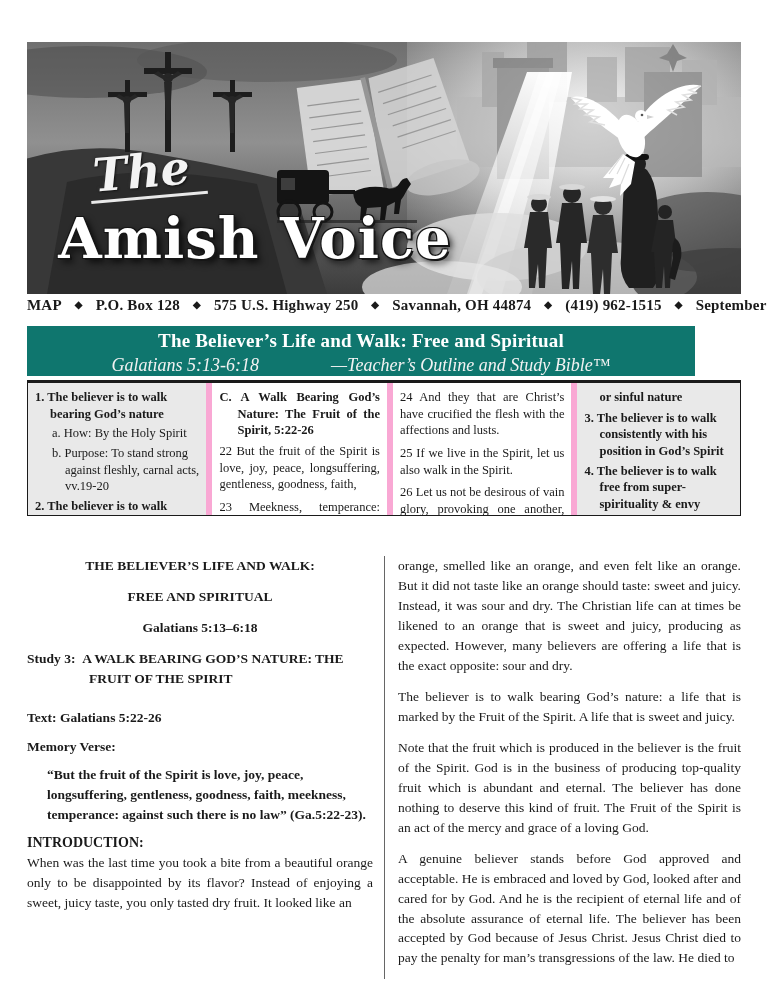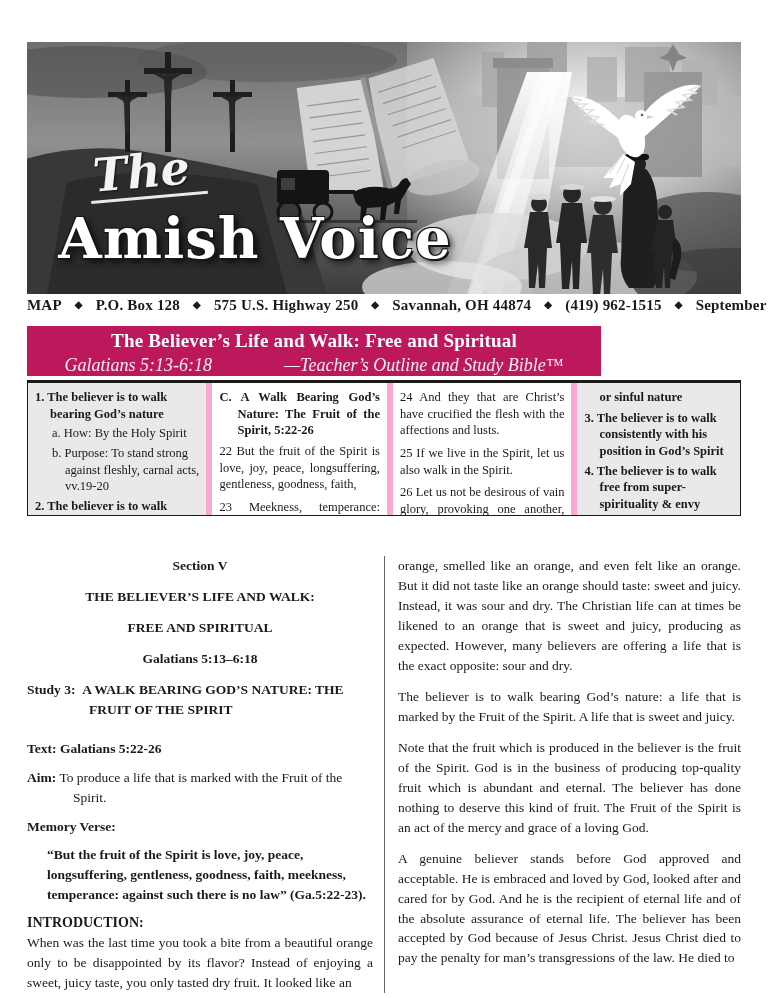--- a/index.html
+++ b/index.html
@@ -31,22 +31,22 @@
   
   .address-bar {
     position:absolute; left:27px; top:297px; width:714px;
     text-align:center; font-weight:bold; font-size:15px; letter-spacing:.2px;
     white-space:nowrap;
   }
   .address-bar .diamond { font-size:10px; margin:0 13px; position:relative; top:-2px; }
 
   
   .banner {
-    position:absolute; left:27px; top:326px; width:574px; height:50px;
-    background:#be185d; color:#ffffff;
+    position:absolute; left:27px; top:326px; width:668px; height:50px;
+    background:#0f766e; color:#ffffff;
   }
   .banner-title { text-align:center; font-weight:bold; font-size:19px; padding-top:4px; letter-spacing:.2px; }
   .banner-sub { display:flex; justify-content:center; gap:72px; font-style:italic; font-size:18px; margin-top:3px; color:#f2f2f2; }
 
   
   .outline-table {
     position:absolute; left:27px; top:380px; width:714px; height:136px;
     display:flex; border:1px solid #1a1a1a; border-top:3px solid #1a1a1a;
     font-size:12.5px; line-height:1.33;
   }
@@ -275,27 +275,25 @@
     <div class="ot-col ot-c4 shaded">
       <div class="ol-cont">or sinful nature</div>
       <div class="ol-item">3. The believer is to walk consistently with his position in God’s Spirit</div>
       <div class="ol-item">4. The believer is to walk free from super-spirituality &amp; envy</div>
     </div>
   </div>
 
   <div class="body-cols">
 
     <div class="col-left">
-      <div class="c-center">Section V</div>
       <div class="c-center">THE BELIEVER’S LIFE AND WALK:</div>
       <div class="c-center">FREE AND SPIRITUAL</div>
       <div class="c-center">Galatians 5:13–6:18</div>
       <div class="study"><span>Study 3:</span>&nbsp;&nbsp;<span>A WALK BEARING GOD’S NATURE: THE FRUIT OF THE SPIRIT</span></div>
       <div class="hang"><b>Text:</b> <b>Galatians 5:22-26</b></div>
-      <div class="hang"><b>Aim:</b> <span>To produce a life that is marked with the Fruit of the Spirit.</span></div>
       <div class="mem-label">Memory Verse:</div>
       <div class="mem-verse">“But the fruit of the Spirit is love, joy, peace, longsuffering, gentleness, goodness, faith, meekness, temperance: against such there is no law” (Ga.5:22-23).</div>
       <div class="intro-label">INTRODUCTION:</div>
       <div class="just">When was the last time you took a bite from a beautiful orange only to be disappointed by its flavor? Instead of enjoying a sweet, juicy taste, you only tasted dry fruit. It looked like an</div>
     </div>
 
     <div class="col-right">
       <p>orange, smelled like an orange, and even felt like an orange. But it did not taste like an orange should taste: sweet and juicy. Instead, it was sour and dry. The Christian life can at times be likened to an orange that is sweet and juicy, producing as expected. However, many believers are offering a life that is the exact opposite: sour and dry.</p>
       <p>The believer is to walk bearing God’s nature: a life that is marked by the Fruit of the Spirit. A life that is sweet and juicy.</p>
       <p>Note that the fruit which is produced in the believer is the fruit of the Spirit. God is in the business of producing top-quality fruit which is abundant and eternal. The believer has done nothing to deserve this kind of fruit. The Fruit of the Spirit is an act of the mercy and grace of a loving God.</p>

